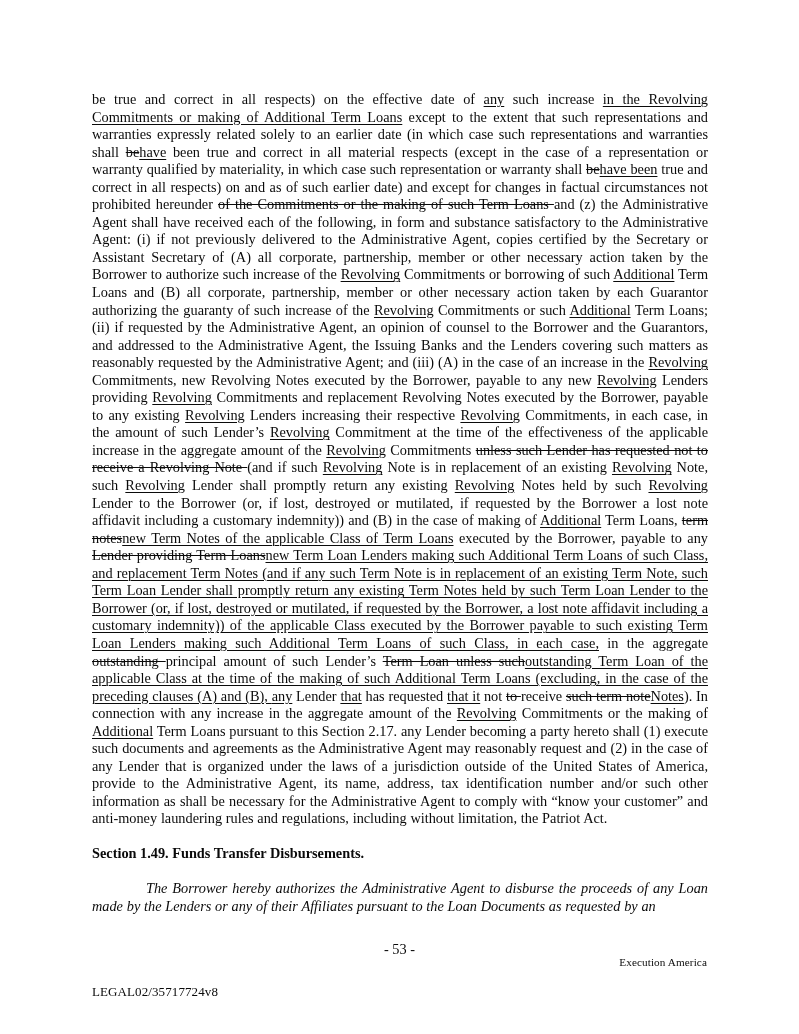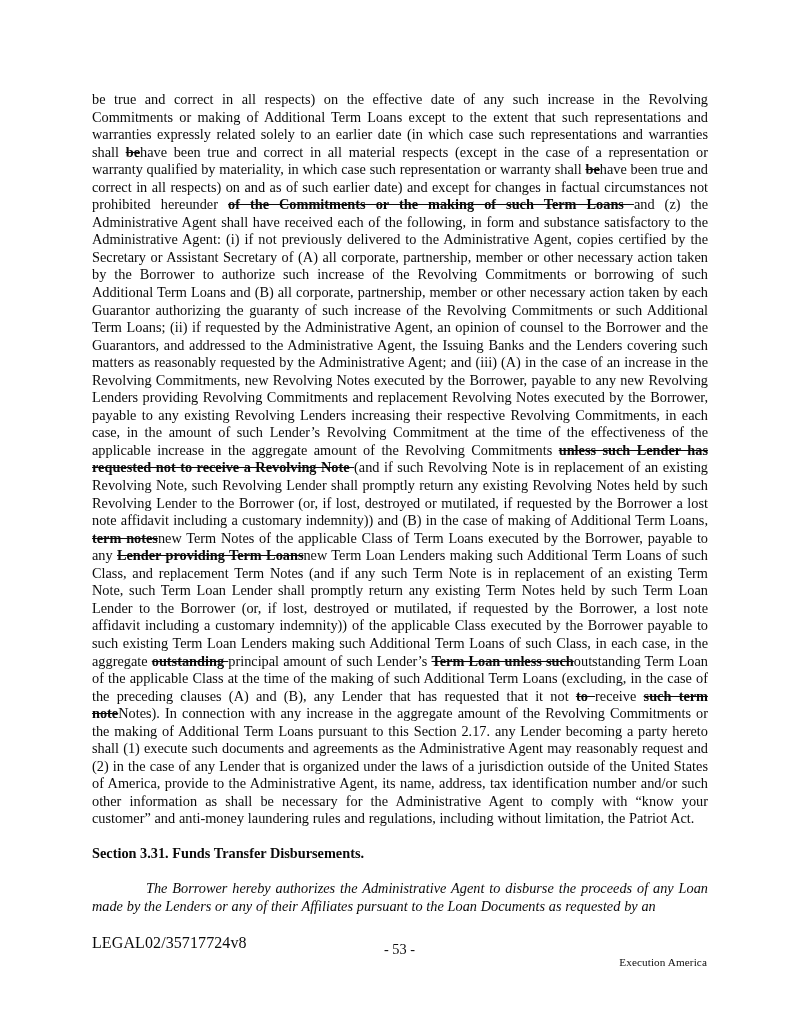--- a/index.html
+++ b/index.html
@@ -39,27 +39,27 @@
   }
   p.spaced {
     margin-top: 17.4px;
   }
   .indent-first {
     text-indent: 54px;
     font-style: italic;
   }
   
   .ins {
+    text-decoration: underline;
     text-decoration-thickness: 1px;
     text-underline-offset: 1.5px;
   }
   .del {
     text-decoration: line-through;
     text-decoration-thickness: 1px;
-    font-weight: bold;
   }
   
   .section-heading {
     margin: 0;
     font-size: 14.3px;
     line-height: 17.55px;
     font-weight: bold;
     text-align: left;
   }
   
@@ -77,22 +77,22 @@
     left: 0;
     right: 0;
     top: 941px;
     text-align: center;
     font-size: 14.3px;
     line-height: 16px;
   }
   .footer-left {
     position: absolute;
     left: 92px;
-    top: 936px;
-    font-size: 16px;
+    top: 985px;
+    font-size: 13px;
     line-height: 14px;
     letter-spacing: 0.1px;
   }
   .footer-right {
     position: absolute;
     right: 92px;
     top: 955px;
     font-size: 11.2px;
     line-height: 14px;
     letter-spacing: 0.1px;
@@ -101,21 +101,21 @@
 </head>
 <body>
 
 <div class="page">
 
   <div class="content">
 
     <p class="body-para" id="para-a"><span>be true and correct in all respects) on the effective date of </span><span class="ins">any</span><span> such increase </span><span class="ins">in the Revolving Commitments or making of Additional Term Loans</span><span> except to the extent that such representations and warranties expressly related solely to an earlier date (in which case such representations and warranties shall </span><span class="del">be</span><span class="ins">have</span><span> been true and correct in all material respects (except in the case of a representation or warranty qualified by materiality, in which case such representation or warranty shall </span><span class="del">be</span><span class="ins">have been</span><span> true and correct in all respects) on and as of such earlier date) and except for changes in factual circumstances not prohibited hereunder </span><span class="del">of the Commitments or the making of such Term Loans </span><span>and (z) the Administrative Agent shall have received each of the following, in form and substance satisfactory to the Administrative Agent:  (i) if not previously delivered to the Administrative Agent, copies certified by the Secretary or Assistant Secretary of (A) all corporate, partnership, member or other necessary action taken by the Borrower to authorize such increase of the </span><span class="ins">Revolving</span><span> Commitments or borrowing of such </span><span class="ins">Additional</span><span> Term Loans and (B) all corporate, partnership, member or other necessary action taken by each Guarantor authorizing the guaranty of such increase of the </span><span class="ins">Revolving</span><span> Commitments or such </span><span class="ins">Additional</span><span> Term Loans; (ii) if requested by the Administrative Agent, an opinion of counsel to the Borrower and the Guarantors, and addressed to the Administrative Agent, the Issuing Banks and the Lenders covering such matters as reasonably requested by the Administrative Agent; and (iii) (A) in the case of an increase in the </span><span class="ins">Revolving</span><span> Commitments, new Revolving Notes executed by the Borrower, payable to any new </span><span class="ins">Revolving</span><span> Lenders providing </span><span class="ins">Revolving</span><span> Commitments and replacement Revolving Notes executed by the Borrower, payable to any existing </span><span class="ins">Revolving</span><span> Lenders increasing their respective </span><span class="ins">Revolving</span><span> Commitments, in each case, in the amount of such Lender’s </span><span class="ins">Revolving</span><span> Commitment at the time of the effectiveness of the applicable increase in the aggregate amount of the </span><span class="ins">Revolving</span><span> Commitments </span><span class="del">unless such Lender has requested not to receive a Revolving Note </span><span>(and if such </span><span class="ins">Revolving</span><span> Note is in replacement of an existing </span><span class="ins">Revolving</span><span> Note, such </span><span class="ins">Revolving</span><span> Lender shall promptly return any existing </span><span class="ins">Revolving</span><span> Notes held by such </span><span class="ins">Revolving</span><span> Lender to the Borrower (or, if lost, destroyed or mutilated, if requested by the Borrower a lost note affidavit including a customary indemnity)) and (B) in the case of making of </span><span class="ins">Additional</span><span> Term Loans, </span><span class="del">term notes</span><span class="ins">new Term Notes of the applicable Class of Term Loans</span><span> executed by the Borrower, payable to any </span><span class="del">Lender providing Term Loans</span><span class="ins">new Term Loan Lenders making such Additional Term Loans of such Class, and replacement Term Notes (and if any such Term Note is in replacement of an existing Term Note, such Term Loan Lender shall promptly return any existing Term Notes held by such Term Loan Lender to the Borrower (or, if lost, destroyed or mutilated, if requested by the Borrower, a lost note affidavit including a customary indemnity)) of the applicable Class executed by the Borrower payable to such existing Term Loan Lenders making such Additional Term Loans of such Class, in each case,</span><span> in the aggregate </span><span class="del">outstanding </span><span>principal amount of such Lender’s </span><span class="del">Term Loan unless such</span><span class="ins">outstanding Term Loan of the applicable Class at the time of the making of such Additional Term Loans (excluding, in the case of the preceding clauses (A) and (B), </span><span class="ins">any</span><span> Lender </span><span class="ins">that</span><span> has requested </span><span class="ins">that it</span><span> not </span><span class="del">to </span><span>receive </span><span class="del">such term note</span><span class="ins">Notes</span><span>).  In connection with any increase in the aggregate amount of the </span><span class="ins">Revolving</span><span> Commitments or the making of </span><span class="ins">Additional</span><span> Term Loans pursuant to this Section 2.17. any Lender becoming a party hereto shall (1) execute such documents and agreements as the Administrative Agent may reasonably request and (2) in the case of any Lender that is organized under the laws of a jurisdiction outside of the United States of America, provide to the Administrative Agent, its name, address, tax identification number and/or such other information as shall be necessary for the Administrative Agent to comply with “know your customer” and anti-money laundering rules and regulations, including without limitation, the Patriot Act.</span></p>
 
 
-    <p class="section-heading spaced">Section 3.31.  Funds Transfer Disbursements.</p>
+    <p class="section-heading spaced">Section 1.49.  Funds Transfer Disbursements.</p>
 
     <p class="body-para spaced indent-first">The Borrower hereby authorizes the Administrative Agent to disburse the proceeds of any Loan made by the Lenders or any of their Affiliates pursuant to the Loan Documents as requested by an</p>
 
   </div>
 
   <div class="page-number">- 53 -</div>
   <div class="footer-left">LEGAL02/35717724v8</div>
   <div class="footer-right">Execution America</div>
 
 </div>

